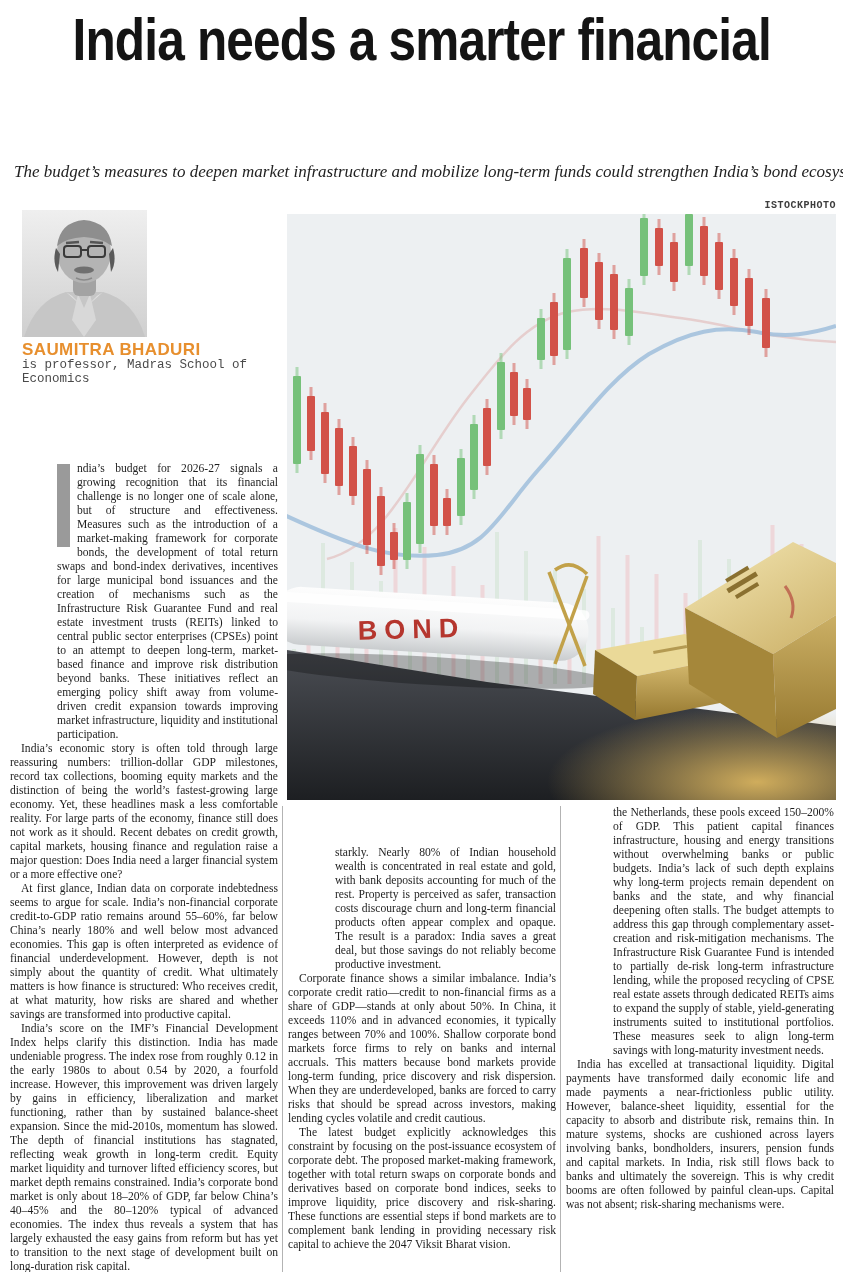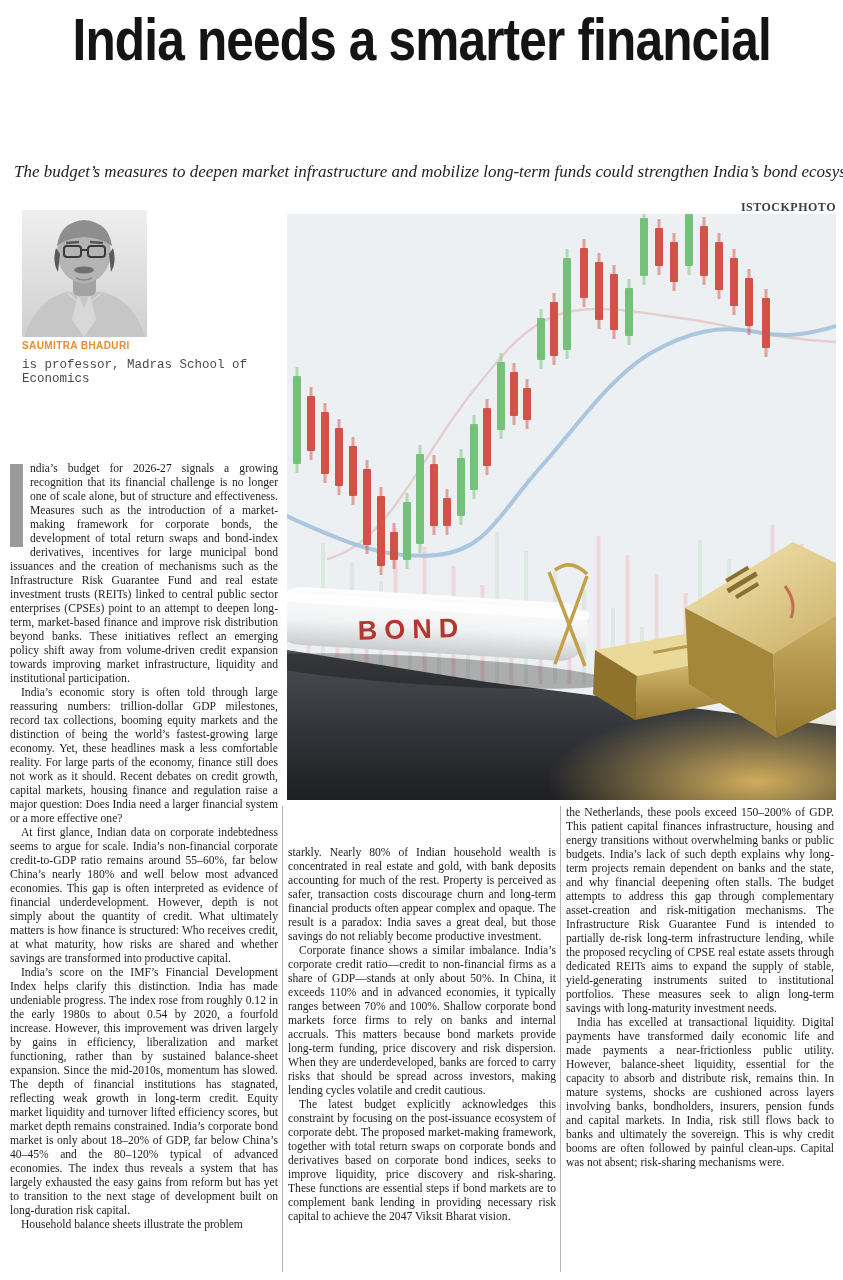--- a/index.html
+++ b/index.html
@@ -13,35 +13,35 @@
               font-size:59px; line-height:64px; letter-spacing:-1px; color:#141414; }
   .headline .hl-line { display:inline-block; transform:scaleX(0.84); transform-origin:center; white-space:nowrap; }
   .subtitle { position:absolute; top:162px; left:14px; width:818px;
               font-family:"Liberation Serif", serif; font-style:italic;
               font-size:17px; color:#222; white-space:nowrap; }
 
   
   .author-photo { position:absolute; left:22px; top:210px; width:125px; height:127px; }
   .author-name { position:absolute; left:22px; top:340px; width:250px;
                  font-family:"Liberation Sans", sans-serif; font-weight:bold;
-                 font-size:10px; letter-spacing:0.4px; color:#E78F2E; }
+                 font-size:17px; letter-spacing:0.4px; color:#E78F2E; }
   .author-role { position:absolute; left:22px; top:358px; width:256px;
                  font-family:Liberation Mono, monospace; font-size:12.5px; color:#4a4a4a; }
 
   
   .photo-credit { position:absolute; top:200px; right:7px;
-                  font-family:Liberation Serif, serif; font-weight:bold;
-                  font-size:12px; letter-spacing:0.5px; color:#3d3d3d; }
+                  font-family:Liberation Mono, monospace; font-weight:bold;
+                  font-size:10px; letter-spacing:0.5px; color:#3d3d3d; }
   .lead-photo { position:absolute; left:287px; top:214px; width:549px; height:586px; }
 
   
   .col { position:absolute; overflow:hidden; font-size:11.6px; line-height:14px;
          color:#1e1e1e; text-align:justify; }
   .col p { text-indent:11px; }
-  .col p.no-indent { text-indent:0; }
+  .col p.no-indent { text-indent:0;margin-left:47px; }
   .col-1 { left:10px;  top:462px; width:268px; height:810px; }
   .col-2 { left:288px; top:846px; width:268px; height:466px; }
   .col-3 { left:566px; top:806px; width:268px; height:466px; }
   .vrule { position:absolute; top:806px; width:1px; height:466px; background:#b3b3b3; }
   .vrule-1 { left:282px; }
   .vrule-2 { left:560px; }
 
   .drop-cap { float:left; width:13px; height:83px; background:#9a9a9a;
               margin:2px 7px 1px 0; }
 </style>

